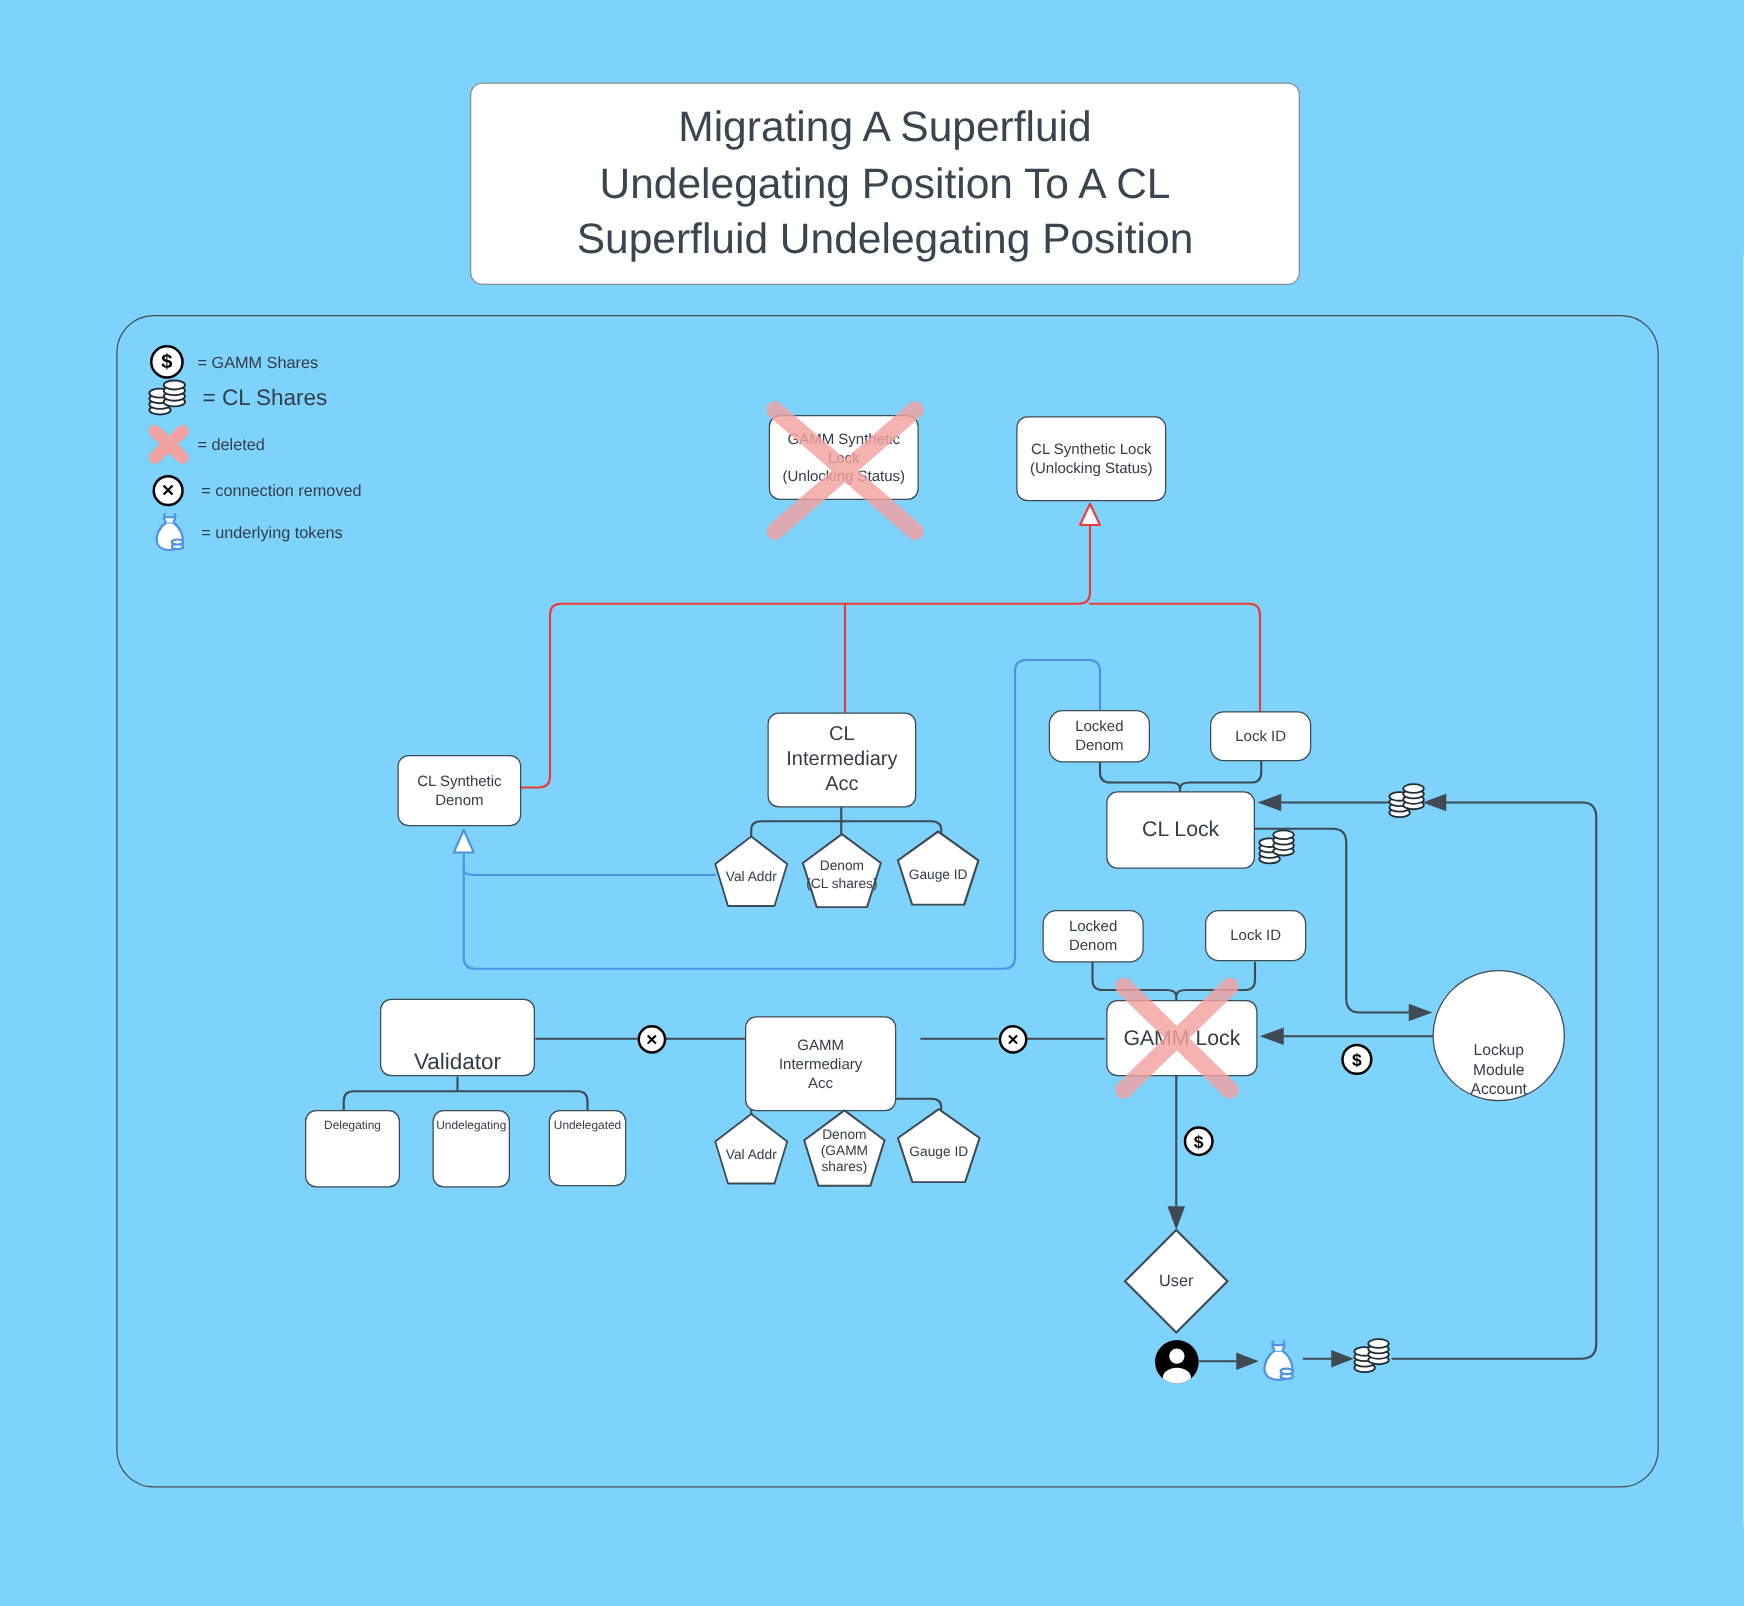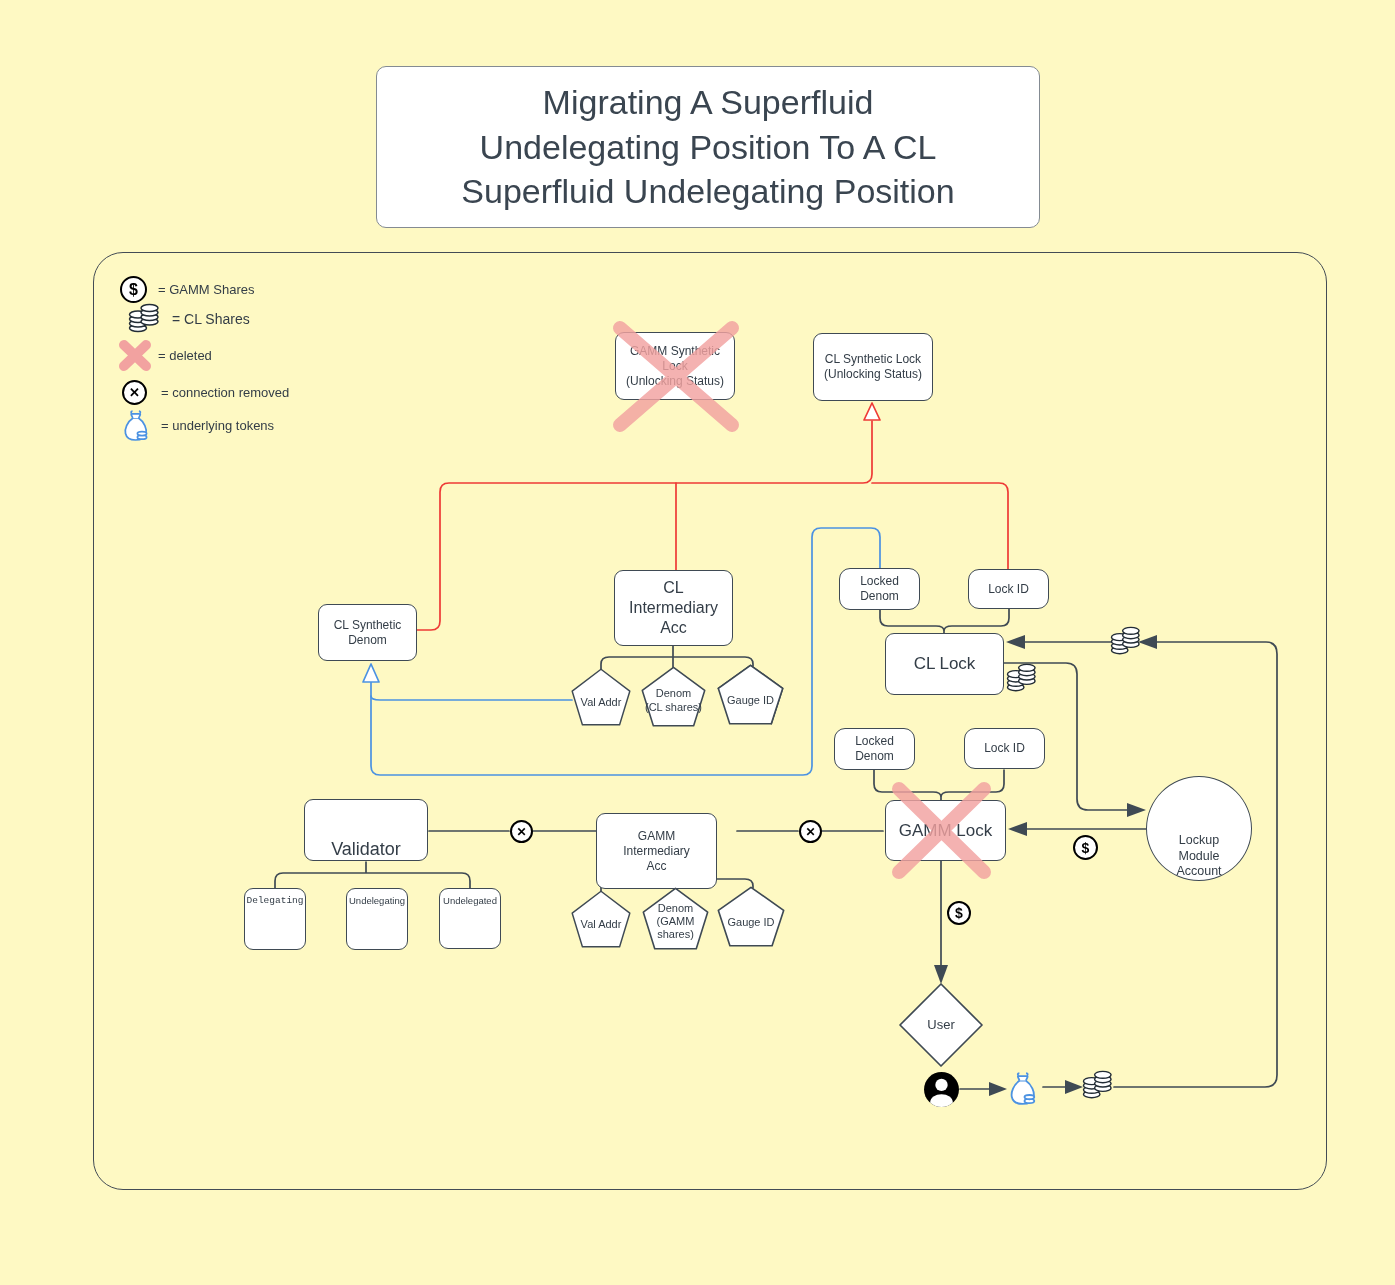--- a/index.html
+++ b/index.html
@@ -1,21 +1,21 @@
 <!DOCTYPE html>
 <html style="--stroke: #3f4a54; --text: #333d47; --red: #ee3a36; --blue: #4b92e2; --pink: #f2a2a0; --black: #000000;"><head>
 <meta charset="utf-8">
 <style>
   :root{
     --stroke:#3f4a54; --text:#333d47; --red:#ee3a36; --blue:#4b92e2;
     --pink:#f2a2a0; --black:#000000; --border-gray:#848b92;
   }
   *{box-sizing:border-box;margin:0;padding:0}
   html,body{width:1395px;height:1285px;background:#ffffff;font-family:"Liberation Sans",sans-serif;}
-  #stage{position:relative;width:1395px;height:1285px;overflow:hidden;background:#fef9c3;}
+  #stage{position:relative;width:1395px;height:1285px;overflow:hidden;background:#7dd3fc;}
   svg.layer{position:absolute;left:0;top:0;width:1395px;height:1285px;}
   #wires{z-index:1} #overlay{z-index:3}
   .wire{stroke:var(--stroke);stroke-width:1.7;fill:none;stroke-linecap:round;}
   .redw{stroke:var(--red);stroke-width:1.7;fill:none;stroke-linecap:round;}
   .bluew{stroke:var(--blue);stroke-width:1.7;fill:none;stroke-linecap:round;}
   .ah{fill:var(--stroke);stroke:none;}
   .oah-red{fill:#fff;stroke:var(--red);stroke-width:1.7;stroke-linejoin:round;}
   .oah-blue{fill:#fff;stroke:var(--blue);stroke-width:1.7;stroke-linejoin:round;}
   .xmark{stroke:var(--pink);stroke-width:14;stroke-linecap:round;opacity:.82;}
   .xmark-s{stroke:var(--pink);stroke-width:10;stroke-linecap:round;}
@@ -90,21 +90,21 @@
 
     <path class="bluew" d="M 371 682 V 766 Q 371 775 380 775 H 803 Q 812 775 812 766 V 537 Q 812 528 821 528 H 871 Q 880 528 880 537 V 568"></path>
     <path class="bluew" d="M 371 696 Q 371 700 380 700 H 572"></path>
     <polygon class="oah-blue" points="371,664 363,682 379,682"></polygon>
   </svg>
 
   <div class="legend-row" style="left:120px;top:276px;font-size:13px;">
     <span class="ic ring" style="width:27px;height:27px;font-size:16px;">$</span>
     <span>= GAMM Shares</span>
   </div>
-  <div class="legend-row" style="left:128px;top:303px;font-size:14px;text-align:right;">
+  <div class="legend-row" style="left:118px;top:303px;font-size:18px;text-align:right;">
     <span class="ic">
       <svg class="coins-svg" width="33" height="31" viewBox="0 0 33 31">
         <ellipse class="c" cx="10" cy="25" rx="8.5" ry="3.6"></ellipse>
           <ellipse class="c" cx="10" cy="20.5" rx="8.5" ry="3.6"></ellipse>
         <ellipse class="c" cx="10" cy="16" rx="8.5" ry="3.6"></ellipse>
           <ellipse class="c" cx="10" cy="11.5" rx="8.5" ry="3.6"></ellipse>
         <ellipse class="c" cx="21.5" cy="18.5" rx="8.5" ry="3.6"></ellipse>
           <ellipse class="c" cx="21.5" cy="14" rx="8.5" ry="3.6"></ellipse>
         <ellipse class="c" cx="21.5" cy="9.5" rx="8.5" ry="3.6"></ellipse>
           <ellipse class="c" cx="21.5" cy="5" rx="8.5" ry="3.6"></ellipse>
@@ -166,21 +166,21 @@
   </div>
   <div class="node r10" style="left:964px;top:728px;width:81px;height:41px;font-size:12px;">
     <span class="zlabel">Lock ID</span>
   </div>
   <div class="node" style="left:885px;top:800px;width:121px;height:61px;font-size:17px;">
     <span class="zlabel">GAMM Lock</span>
   </div>
   <div class="node" style="left:304px;top:799px;width:124px;height:62px;font-size:18px;align-items:flex-end;">
     <span class="zlabel">Validator</span>
   </div>
-  <div class="node topalign" style="left:244px;top:888px;width:62px;height:62px;font-size:9.5px;font-family:Liberation Mono, monospace;">
+  <div class="node topalign" style="left:244px;top:888px;width:76px;height:62px;font-size:9.5px;">
     <span class="zlabel">Delegating</span>
   </div>
   <div class="node topalign" style="left:346px;top:888px;width:62px;height:62px;font-size:9.5px;">
     <span class="zlabel">Undelegating</span>
   </div>
   <div class="node topalign" style="left:439px;top:888px;width:62px;height:61px;font-size:9.5px;">
     <span class="zlabel">Undelegated</span>
   </div>
   <div class="node" style="left:596px;top:793px;width:121px;height:76px;font-size:12px;margin-top:20px;">
     <span class="zlabel">GAMM

